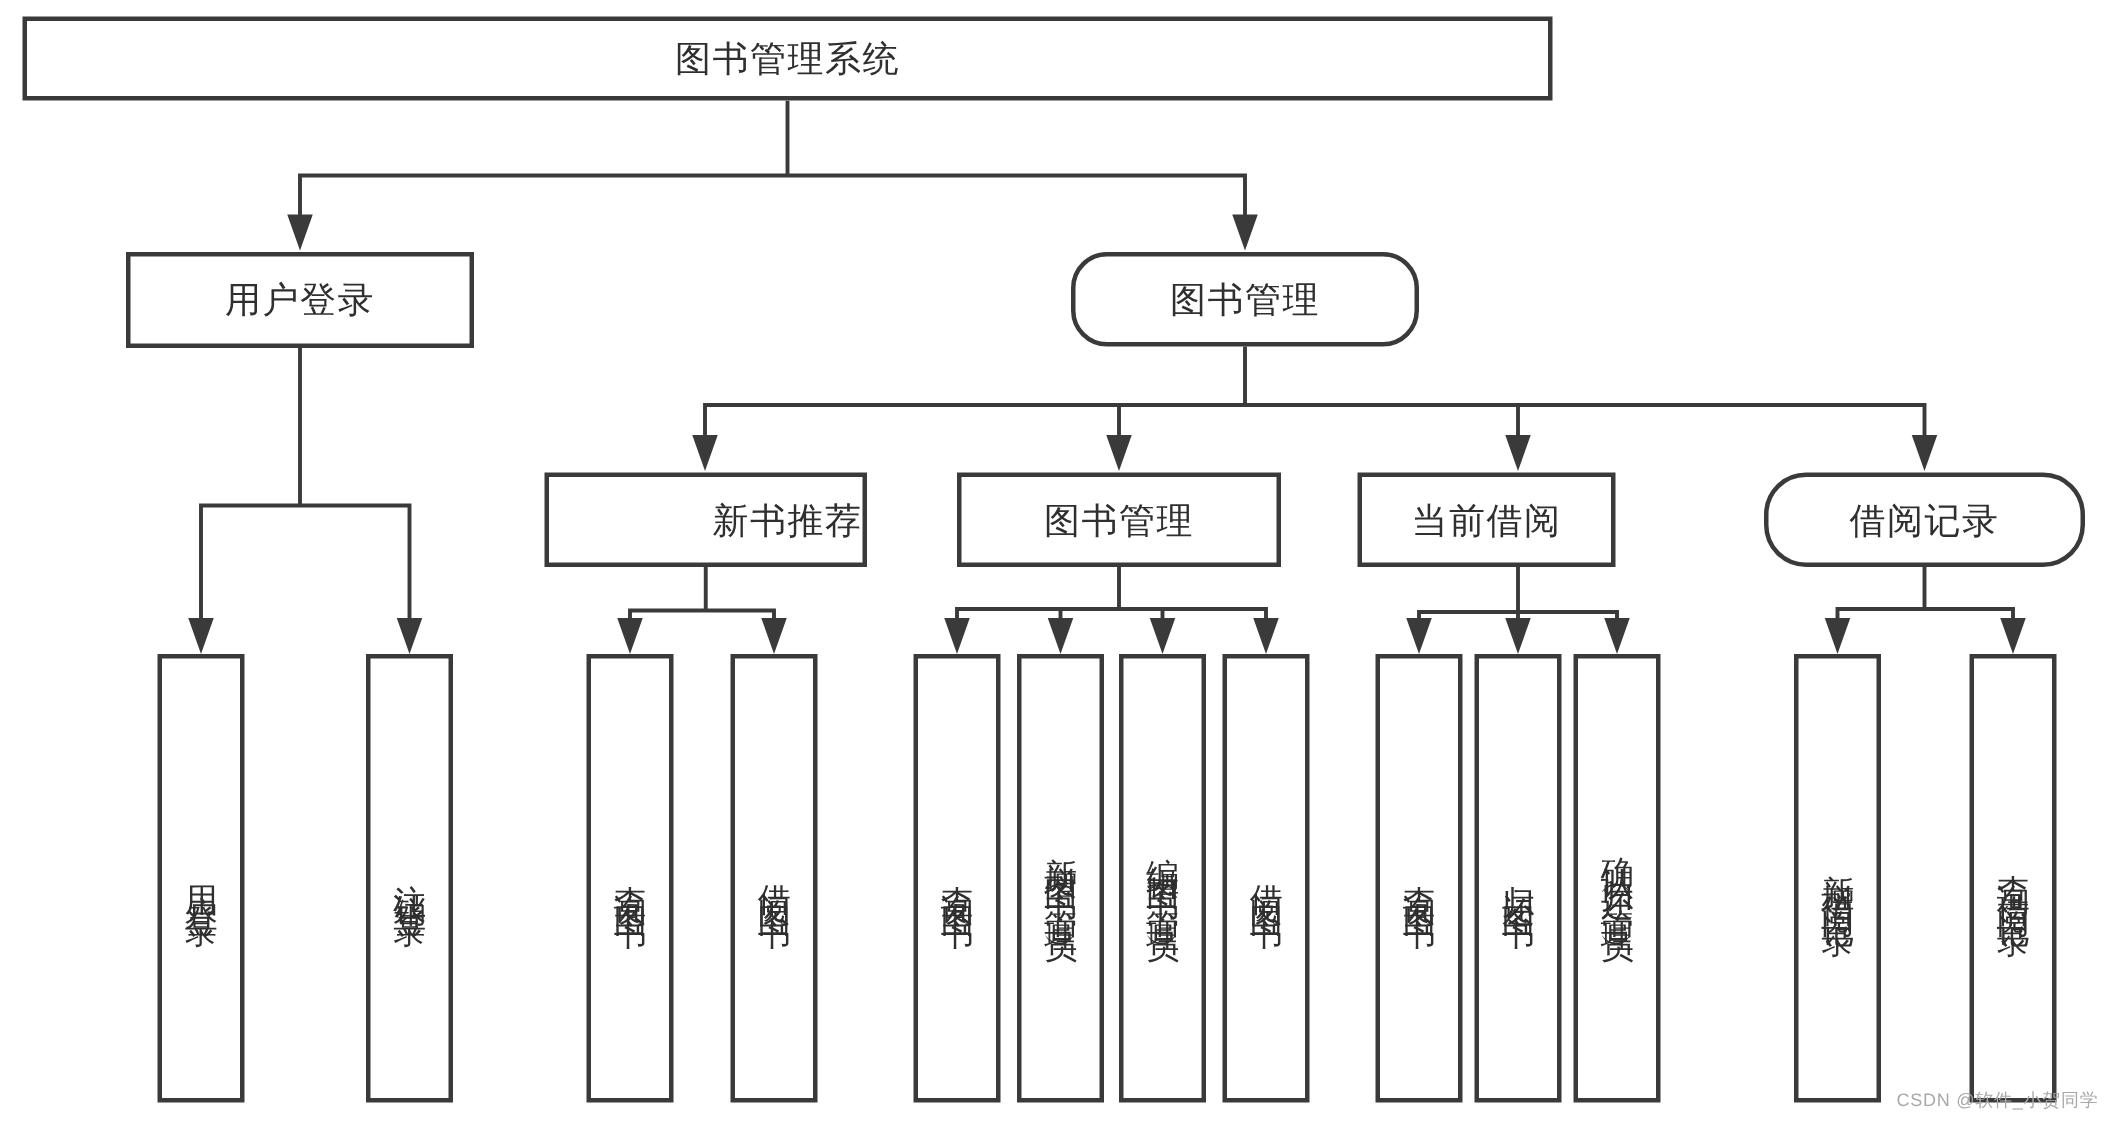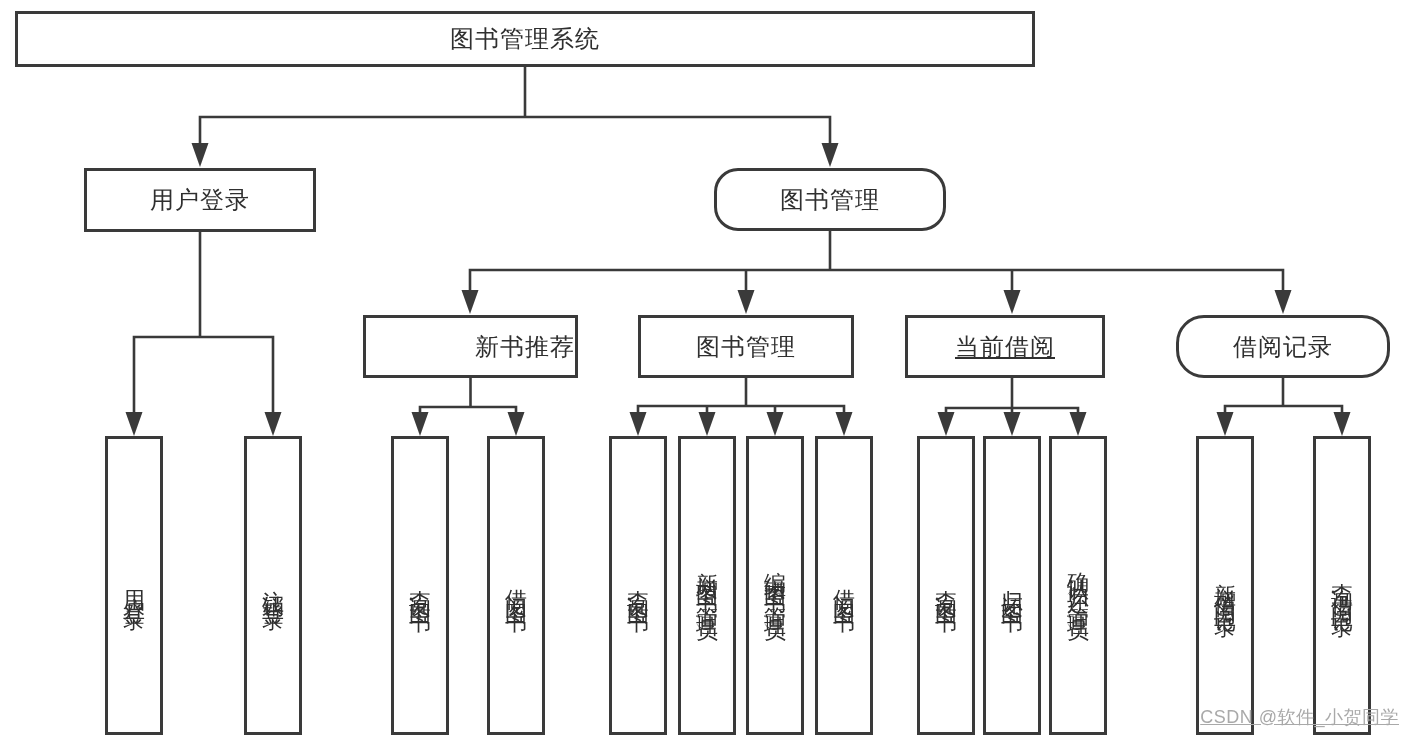--- a/index.html
+++ b/index.html
@@ -46,25 +46,24 @@
     text-orientation: mixed;
     font-size: 22px;
     letter-spacing: 7px;
     color: var(--text);
     line-height: 1.1;
     white-space: nowrap;
   }
   .watermark {
     position: absolute;
     right: 6px;
-    bottom: 18px;
-    font-size: 18px;
+    bottom: 5px;
+    font-size: 12px;
     letter-spacing: 0.5px;
     color: var(--watermark);
-    text-decoration: underline;
   }
 </style>
 </head>
 <body>
 
 <div class="stage">
 
   <svg class="connectors" viewBox="0 0 1405 747">
 
     <g>
@@ -137,21 +136,21 @@
   <div class="hbox" style="left:714px; top:168px; width:232px; height:63px;border-radius:24px;">
     <span>图书管理</span>
   </div>
 
   <div class="hbox" style="left:363px; top:315px; width:215px; height:63px;justify-content:flex-end;">
     <span>新书推荐</span>
   </div>
   <div class="hbox" style="left:638px; top:315px; width:216px; height:63px;">
     <span>图书管理</span>
   </div>
-  <div class="hbox" style="left:905px; top:315px; width:200px; height:63px;text-decoration:underline;">
+  <div class="hbox" style="left:905px; top:315px; width:172px; height:63px;">
     <span>当前借阅</span>
   </div>
   <div class="hbox" style="left:1176px; top:315px; width:214px; height:63px;border-radius:28px;">
     <span>借阅记录</span>
   </div>
 
   <div class="vbox" style="left:105px; top:436px; width:58px; height:299px;">
     <span class="vlabel">用户登录</span>
   </div>
   <div class="vbox" style="left:244px; top:436px; width:58px; height:299px;">

